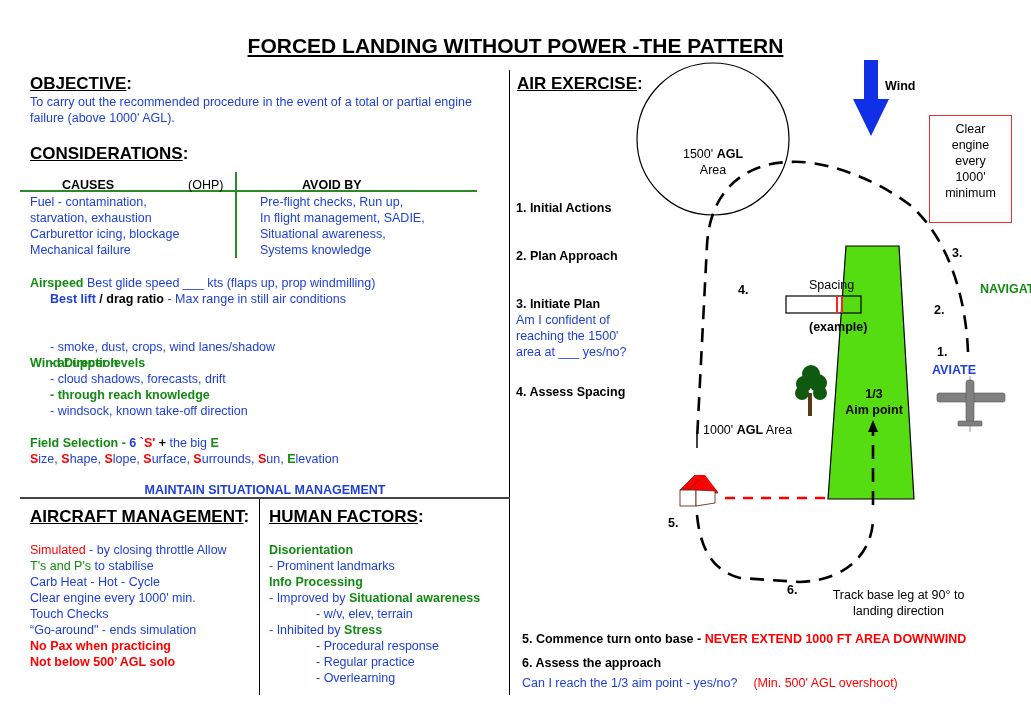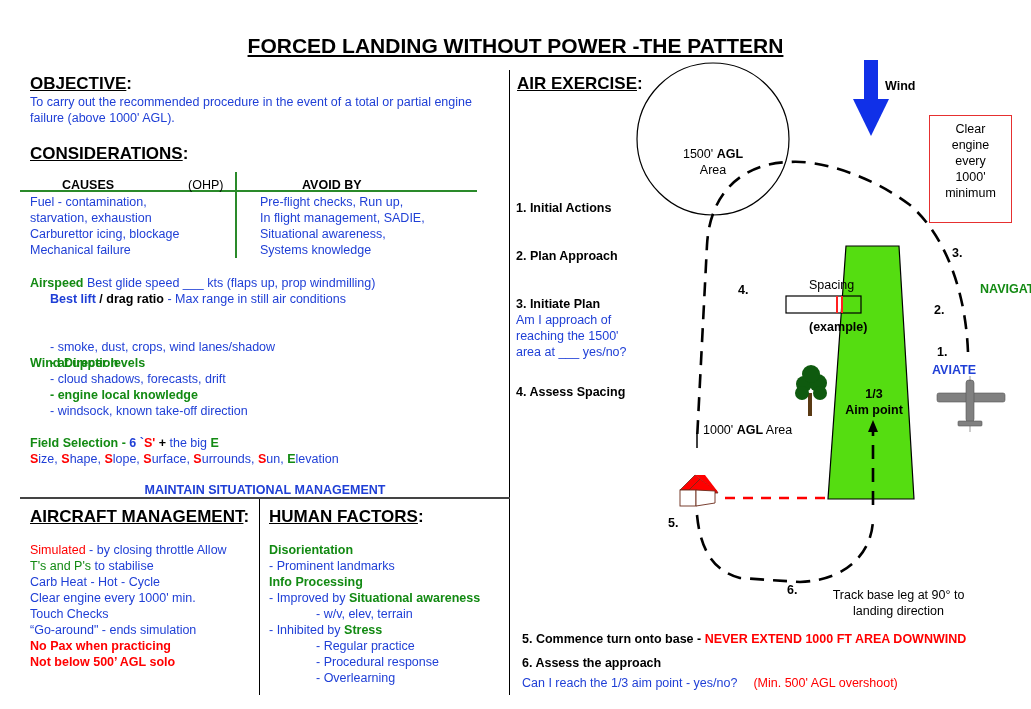--- a/index.html
+++ b/index.html
@@ -55,21 +55,21 @@
 </div>
 
 <div class="abs t" style="left:30px; top:275px;"><span class="green b">Airspeed</span><span class="blue"> Best glide speed ___ kts (flaps up, prop windmilling)</span></div>
 <div class="abs t" style="left:50px; top:291px;"><span class="blue b">Best lift</span><span class="b"> / </span><span class="b">drag ratio</span><span class="blue"> - Max range in still air conditions</span></div>
 
 <div class="abs t green b" style="left:30px; top:323px;margin-top:32px;">Wind Direction</div>
 <div class="abs t" style="left:50px; top:339px;">
   <div class="blue">- smoke, dust, crops, wind lanes/shadow</div>
   <div class="green b">- at upper levels</div>
   <div class="blue">- cloud shadows, forecasts, drift</div>
-  <div class="green b">- engine local knowledge</div>
+  <div class="green b">- through reach knowledge</div>
   <div class="blue">- windsock, known take-off direction</div>
 </div>
 
 <div class="abs t" style="left:30px; top:435px;"><span class="green b">Field Selection - </span><span class="blue b">6 `</span><span class="red b">S'</span><span class="b"> + </span><span class="blue">the big </span><span class="green b">E</span></div>
 <div class="abs t" style="left:30px; top:451px;">
   <span class="red b">S</span><span class="blue">ize, </span><span class="red b">S</span><span class="blue">hape, </span><span class="red b">S</span><span class="blue">lope, </span><span class="red b">S</span><span class="blue">urface, </span><span class="red b">S</span><span class="blue">urrounds, </span><span class="red b">S</span><span class="blue">un, </span><span class="green b">E</span><span class="blue">levation</span>
 </div>
 
 <div class="abs t blue b" style="left:20px; width:490px; text-align:center; top:482px;">MAINTAIN SITUATIONAL MANAGEMENT</div>
 
@@ -86,31 +86,31 @@
 </div>
 
 <div class="abs h" style="left:269px; top:507px;"><span class="u">HUMAN FACTORS</span>:</div>
 <div class="abs t" style="left:269px; top:542px;">
   <div class="green b">Disorientation</div>
   <div class="blue">- Prominent landmarks</div>
   <div class="green b">Info Processing</div>
   <div><span class="blue">- Improved by </span><span class="green b">Situational awareness</span></div>
   <div class="blue" style="padding-left:47px;">- w/v, elev, terrain</div>
   <div><span class="blue">- Inhibited by </span><span class="green b">Stress</span></div>
+  <div class="blue" style="padding-left:47px;">- Procedural response</div>
   <div class="blue" style="padding-left:47px;">- Regular practice</div>
-  <div class="blue" style="padding-left:47px;">- Procedural response</div>
   <div class="blue" style="padding-left:47px;">- Overlearning</div>
 </div>
 
 <div class="abs h" style="left:517px; top:74px;"><span class="u">AIR EXERCISE</span>:</div>
 <div class="abs t b" style="left:516px; top:200px;">1. Initial Actions</div>
 <div class="abs t b" style="left:516px; top:248px;">2. Plan Approach</div>
 <div class="abs t b" style="left:516px; top:296px;">3. Initiate Plan</div>
 <div class="abs t blue" style="left:516px; top:312px;">
-  <div>Am I approach of</div>
+  <div>Am I confident of</div>
   <div>reaching the 1500'</div>
   <div>area at ___ yes/no?</div>
 </div>
 <div class="abs t b" style="left:516px; top:384px;">4. Assess Spacing</div>
 <div class="abs t b" style="left:522px; top:631px;"><span>5. Commence turn onto base - </span><span class="red">NEVER EXTEND 1000 FT AREA DOWNWIND</span></div>
 <div class="abs t b" style="left:522px; top:655px;">6.  Assess the approach</div>
 <div class="abs t" style="left:522px; top:675px;"><span class="blue">Can I reach the 1/3 aim point - yes/no?</span><span class="red" style="padding-left:16px;">(Min. 500' AGL overshoot)</span></div>
 
 <div class="abs clearbox">
   <div>Clear</div>

